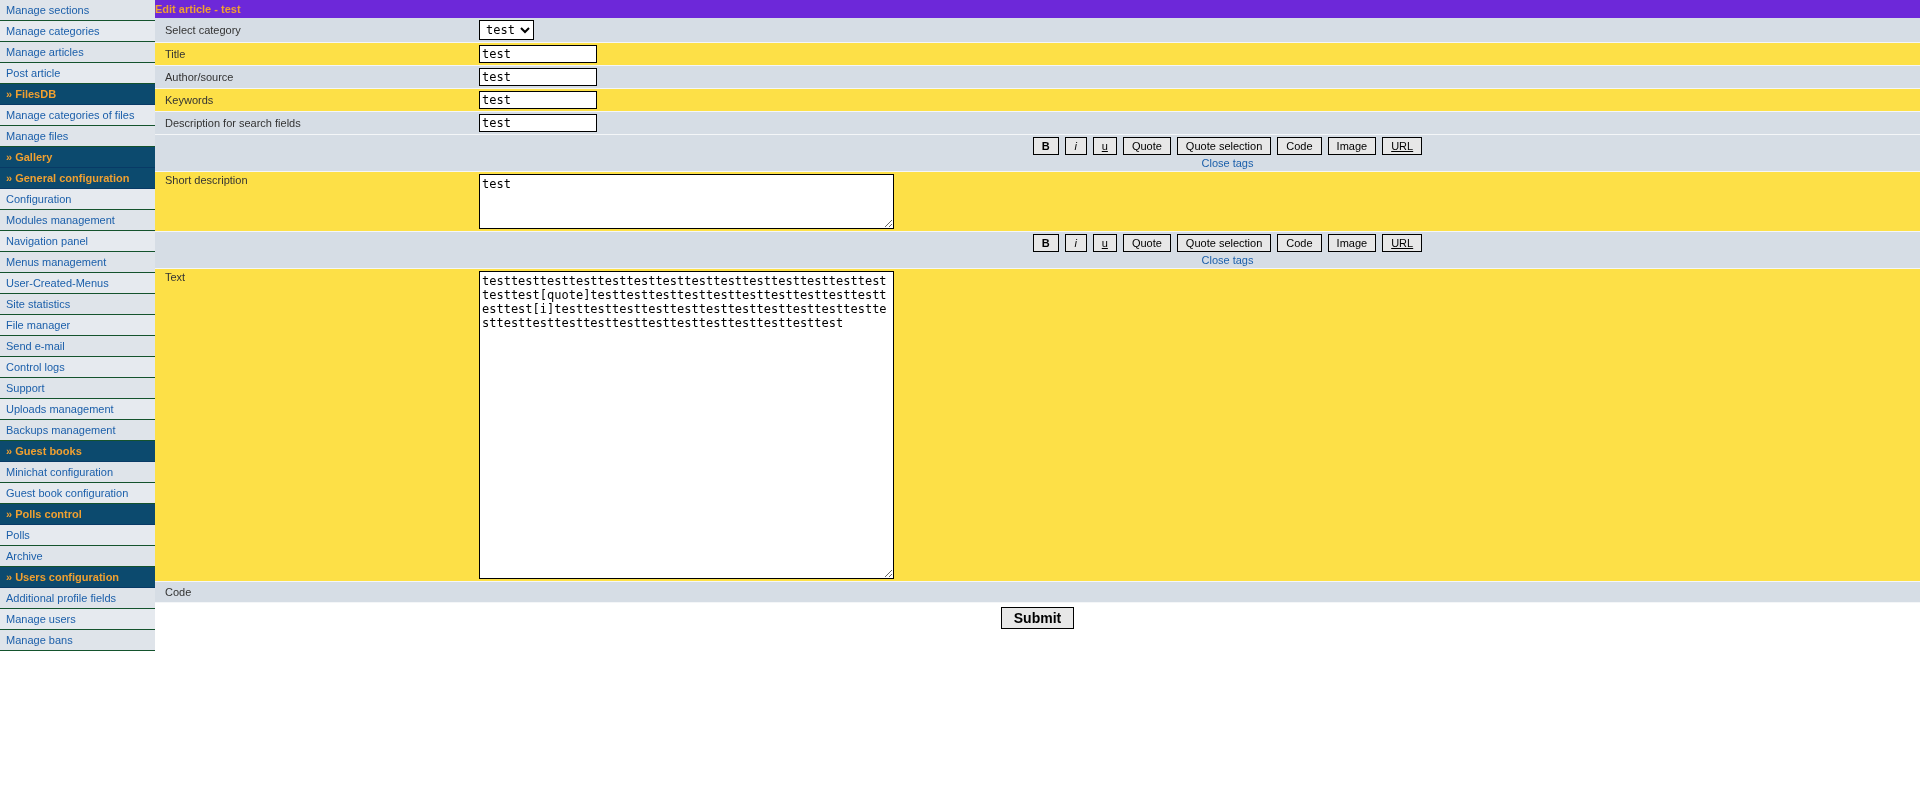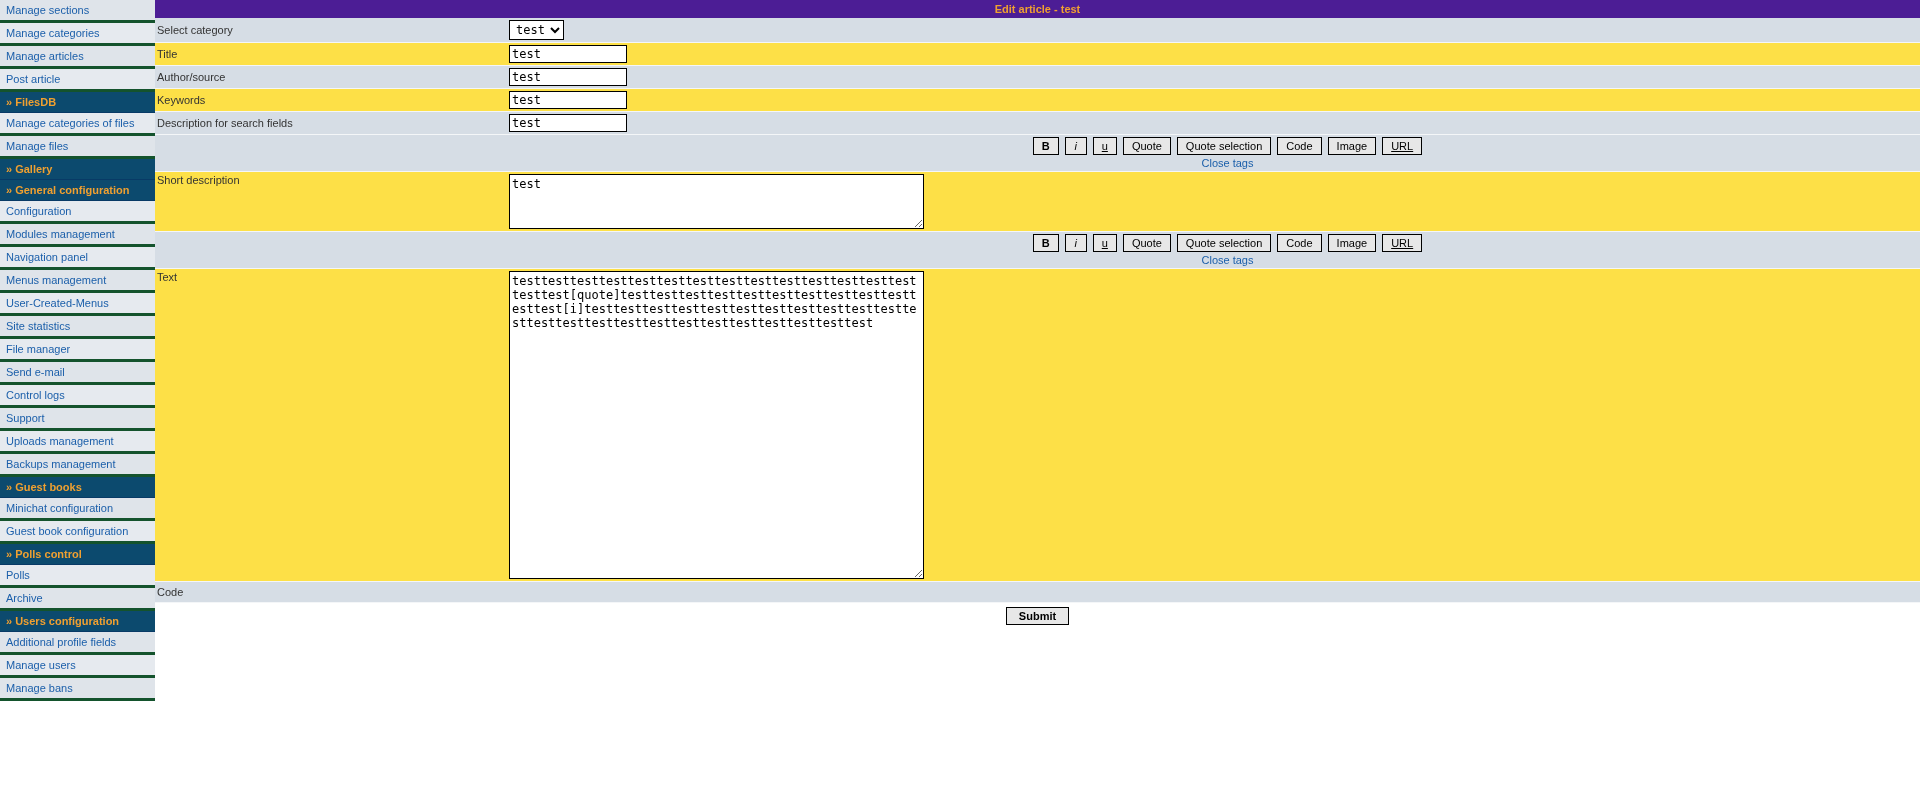--- a/index.html
+++ b/index.html
@@ -11,58 +11,57 @@
   }
   .layout { display: flex; }
   .sidebar {
     width: 155px;
     flex-shrink: 0;
     background: #edf0f5;
   }
   .side-item {
     display: block;
     padding: 3px 6px;
-    border-bottom: 3px solid #14532d;
+    border-bottom: 1px solid #14532d;
     color: #1b5faa;
     text-decoration: none;
     background: #e6eaef;
     line-height: 14px;
   }
   .side-item:nth-child(odd) { background: #dfe4ea; }
   .side-header {
     background: #0c4a6e;
     color: #f0a030;
     font-weight: bold;
     padding: 3px 6px;
     border-bottom: 1px solid #083a66;
     line-height: 14px;
   }
   .main {
     flex: 1;
     min-width: 0;
   }
   .page-title-bar {
-    background: #4c1d95;
+    background: #6d28d9;
     color: #f0a030;
     font-weight: bold;
-    text-align: center;
     padding: 2px 0;
     line-height: 14px;
   }
   .form-row {
     display: flex;
     border-bottom: 1px solid #f4f6f8;
     align-items: center;
     min-height: 21px;
   }
   .form-row.odd  { background: #d6dde5; }
   .form-row.even { background: #fde047; }
   .form-label {
-    width: 354px;
-    padding: 2px 2px;
+    width: 324px;
+    padding: 2px 10px;
     flex-shrink: 0;
   }
   .form-field {
     padding: 2px 0;
     flex: 1;
   }
   .form-label.tall, .form-field.tall { align-self: flex-start; }
   select, input[type=text] {
     font-family: monospace;
     font-size: 12px;
@@ -106,21 +105,21 @@
   .close-tags {
     color: #1b5faa;
     padding: 2px 0 0 0;
     cursor: pointer;
   }
   .radio-group label { margin-right: 10px; cursor: pointer; }
   .radio-group input { margin-right: 2px; vertical-align: middle; }
   .submit-row { text-align: center; padding: 4px 0; }
   .submit-btn {
     font-family: Verdana, Arial, sans-serif;
-    font-size: 11px;
+    font-size: 14px;
     font-weight: bold;
     background: #e7e7e7;
     border: 1px solid #000;
     padding: 2px 12px;
     cursor: pointer;
   }
 </style>
 </head>
 <body>
 

